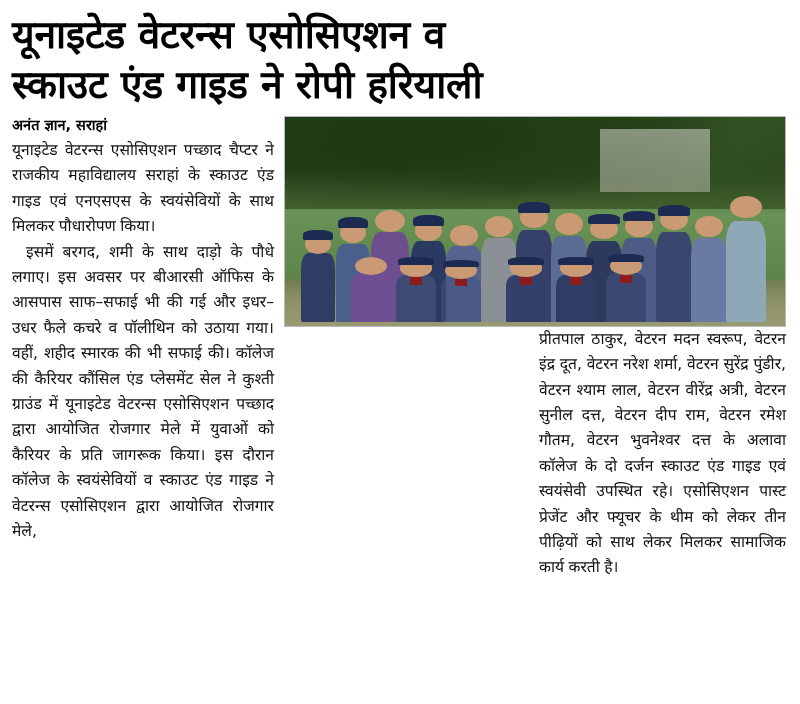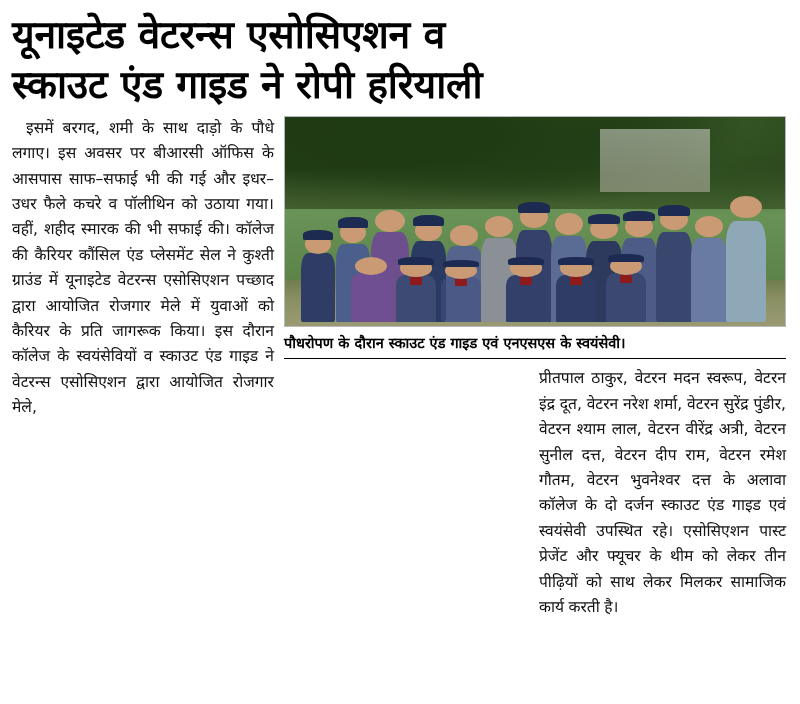--- a/index.html
+++ b/index.html
@@ -172,21 +172,23 @@
 <body>
 
 <div class="page">
 
   <h1 class="headline">यूनाइटेड वेटरन्स एसोसिएशन व
 स्काउट एंड गाइड ने रोपी हरियाली</h1>
 
   <div class="content">
 
     <div class="col col-1">
+      <div class="byline">अनंत ज्ञान, सराहां</div>
       <div class="body-text">
+        <p class="first">यूनाइटेड वेटरन्स एसोसिएशन पच्छाद चैप्टर ने राजकीय महाविद्यालय सराहां के स्काउट एंड गाइड एवं एनएसएस के स्वयंसेवियों के साथ मिलकर पौधारोपण किया।</p>
         <p>इसमें बरगद, शमी के साथ दाड़ो के पौधे लगाए। इस अवसर पर बीआरसी ऑफिस के आसपास साफ–सफाई भी की गई और इधर–उधर फैले कचरे व पॉलीथिन को उठाया गया। वहीं, शहीद स्मारक की भी सफाई की। कॉलेज की कैरियर काैंसिल एंड प्लेसमेंट सेल ने कुश्ती ग्राउंड में यूनाइटेड वेटरन्स एसोसिएशन पच्छाद द्वारा आयोजित रोजगार मेले में युवाओं को कैरियर के प्रति जागरूक किया। इस दौरान कॉलेज के स्वयंसेवियों व स्काउट एंड गाइड ने वेटरन्स एसोसिएशन द्वारा आयोजित रोजगार मेले,</p>
       </div>
     </div>
 
     <div class="col col-right">
 
       <div class="photo-block">
         <div class="photo">
           <div class="sky"></div>
           <div class="foliage"></div>
@@ -283,21 +285,20 @@
               <div class="scarf" style="top:32%;height:12%;"></div>
             </div>
             <div class="person" style="left:65%;width:6.4%;height:46%;">
               <div class="body" style="height:70%;background:#3a4872;"></div>
               <div class="head" style="top:6%;height:26%;"></div>
               <div class="cap" style="top:2%;height:12%;"></div>
               <div class="scarf" style="top:32%;height:12%;"></div>
             </div>
           </div>
         </div>
-        <div class="caption">पौधरोपण के दौरान स्काउट एंड गाइड एवं एनएसएस के स्वयंसेवी।</div>
       </div>
 
       <div class="lower-cols">
         <div class="col col-2">
           <div class="body-text">
           </div>
         </div>
         <div class="col col-3">
           <div class="body-text">
             <p class="first">प्रीतपाल ठाकुर, वेटरन मदन स्वरूप, वेटरन इंद्र दूत, वेटरन नरेश शर्मा, वेटरन सुरेंद्र पुंडीर, वेटरन श्याम लाल, वेटरन वीरेंद्र अत्री, वेटरन सुनील दत्त, वेटरन दीप राम, वेटरन रमेश गौतम, वेटरन भुवनेश्वर दत्त के अलावा कॉलेज के दो दर्जन स्काउट एंड गाइड एवं स्वयंसेवी उपस्थित रहे। एसोसिएशन पास्ट प्रेजेंट और फ्यूचर के थीम को लेकर तीन पीढ़ियों को साथ लेकर मिलकर सामाजिक कार्य करती है।</p>

